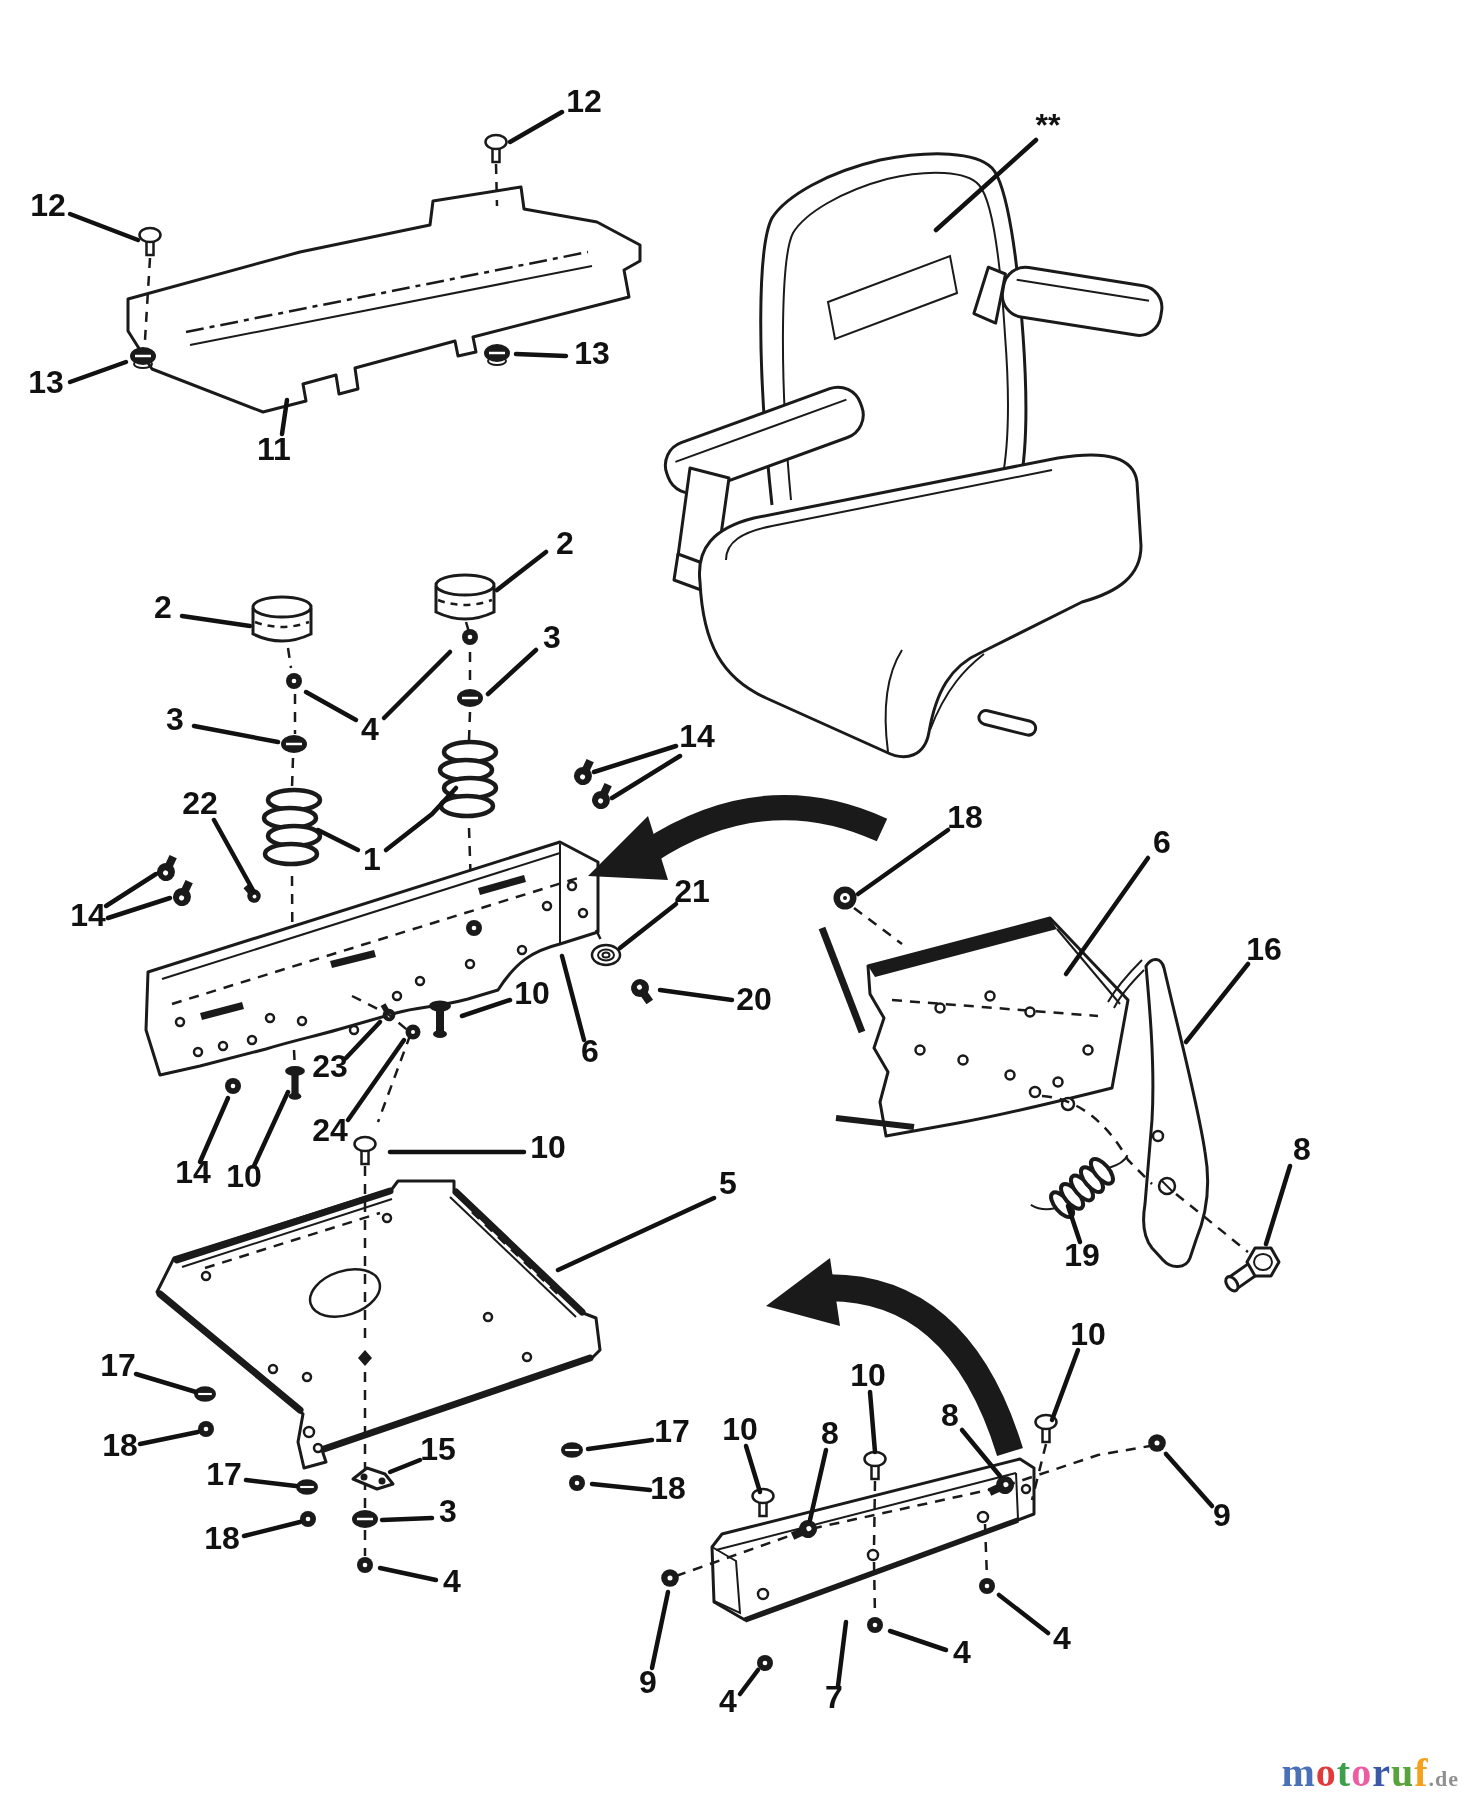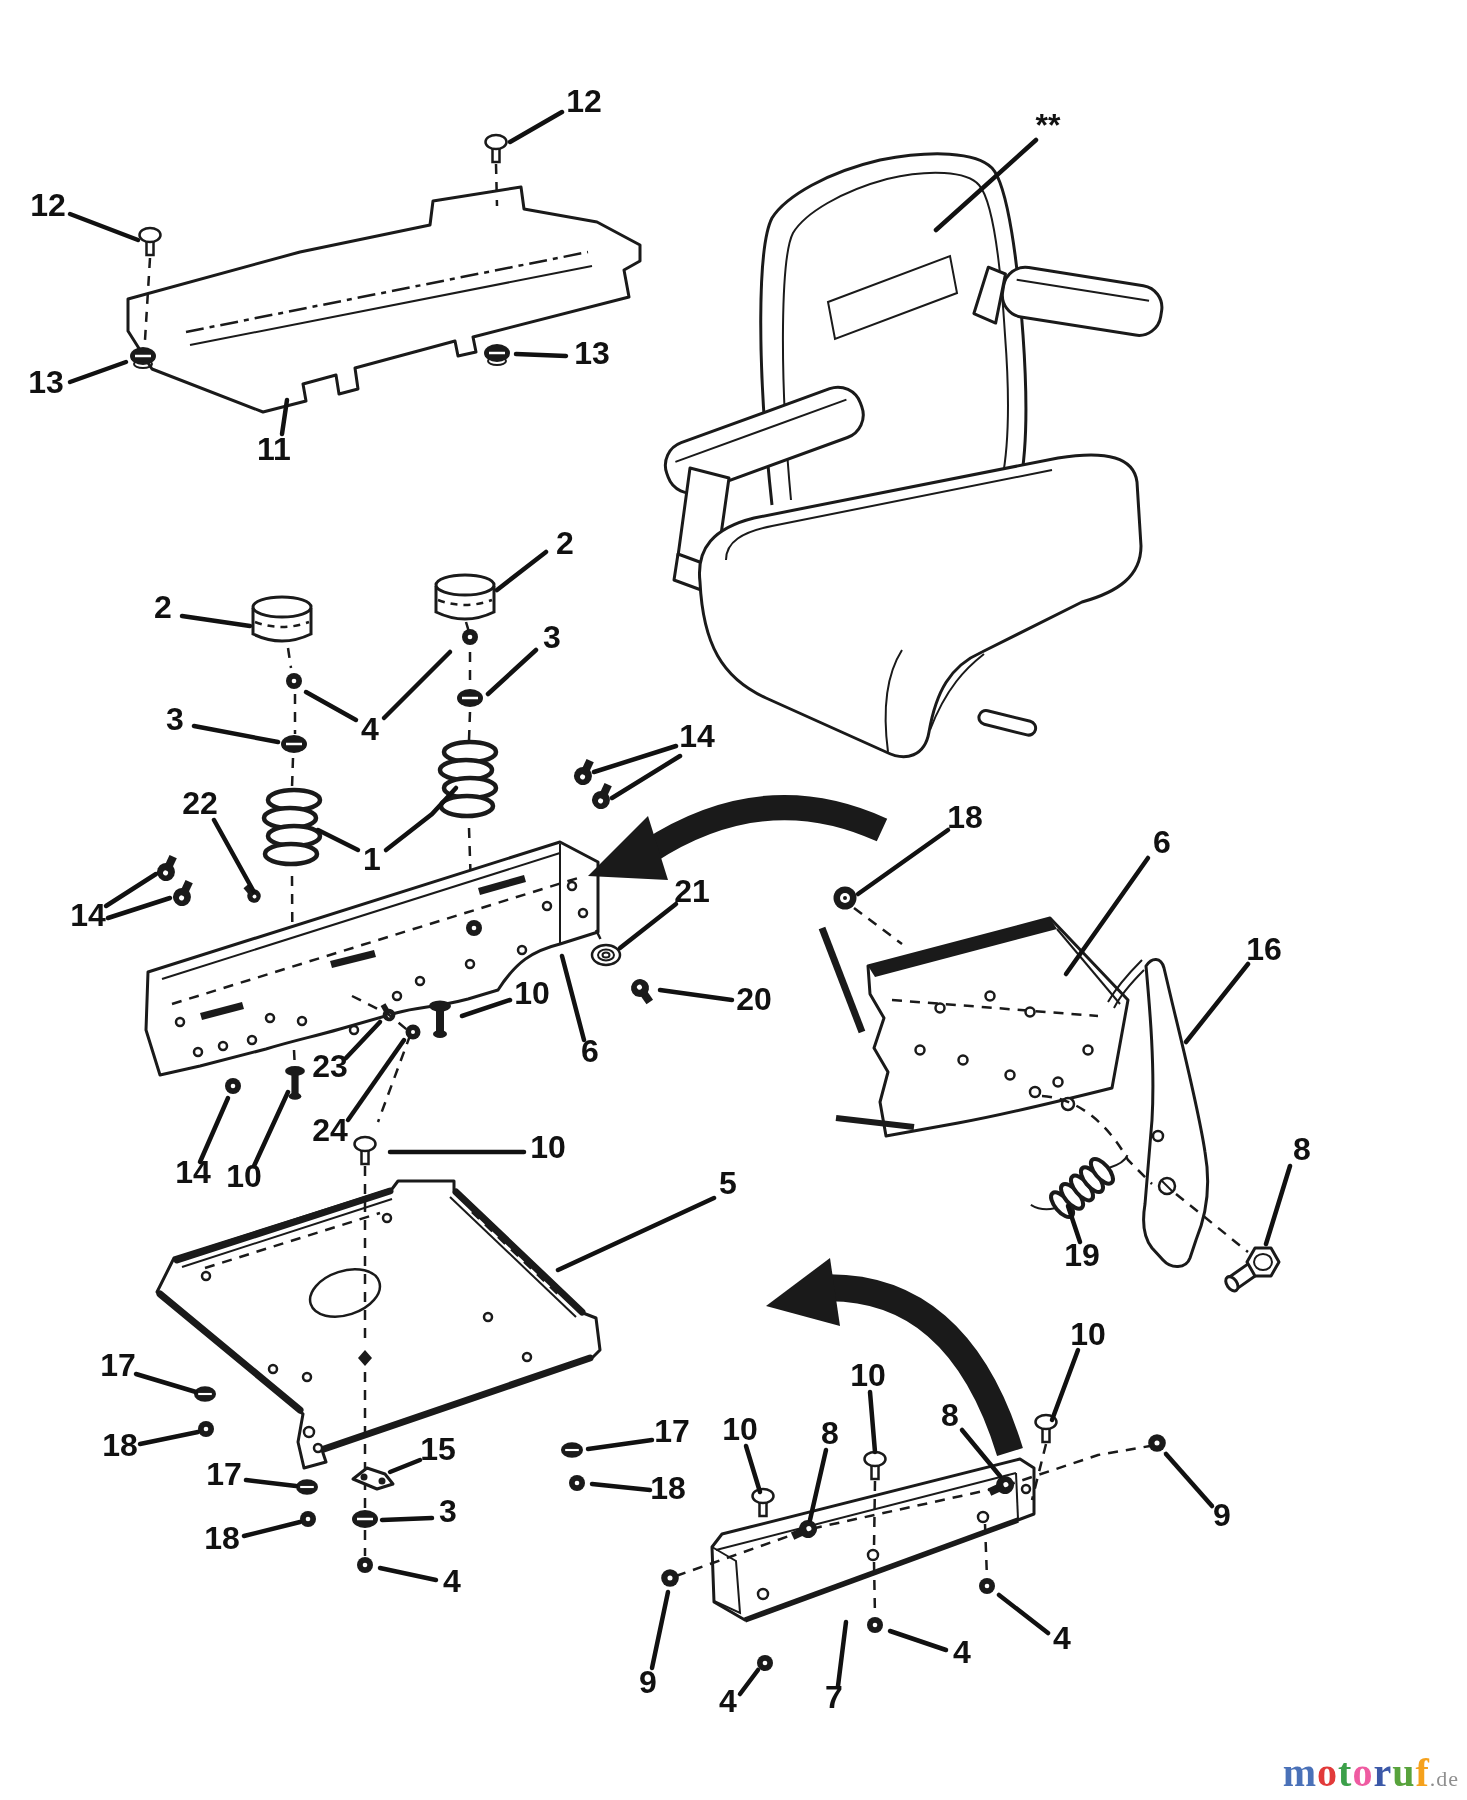--- a/index.html
+++ b/index.html
@@ -9,21 +9,21 @@
   .outline{fill:#ffffff;stroke:#1a1a1a;stroke-width:3;stroke-linejoin:round;}
   .thin{fill:none;stroke:#1a1a1a;stroke-width:2;}
   .thick{fill:none;stroke:#1a1a1a;stroke-width:7;stroke-linecap:round;}
   .dash{fill:none;stroke:#1a1a1a;stroke-width:2.5;stroke-dasharray:10 8;}
   .dashdot{fill:none;stroke:#1a1a1a;stroke-width:2.5;stroke-dasharray:18 6 5 6;}
   .dark{fill:#1a1a1a;stroke:none;}
   .hole{fill:#ffffff;stroke:#1a1a1a;stroke-width:2.5;}
   .callout-text{font:700 32px "Liberation Sans",sans-serif;fill:#111;}
   .leader{stroke:#111;stroke-width:4.5;fill:none;stroke-linecap:round;}
   .wm{position:absolute;right:8px;bottom:4px;font:700 40px "Liberation Serif",serif;letter-spacing:1px;}
-  .wm .de{font-size:22px;font-weight:400;}
+  .wm .de{font-size:22px;font-weight:700;}
 </style>
 </head>
 <body>
 
 <div class="stage">
 <svg width="1467" height="1800" viewBox="0 0 1467 1800">
 
   <defs>
     <g id="pushpin">
       <rect x="-3.5" y="-6" width="7" height="18" fill="#fff" stroke="#1a1a1a" stroke-width="2.5"></rect>

